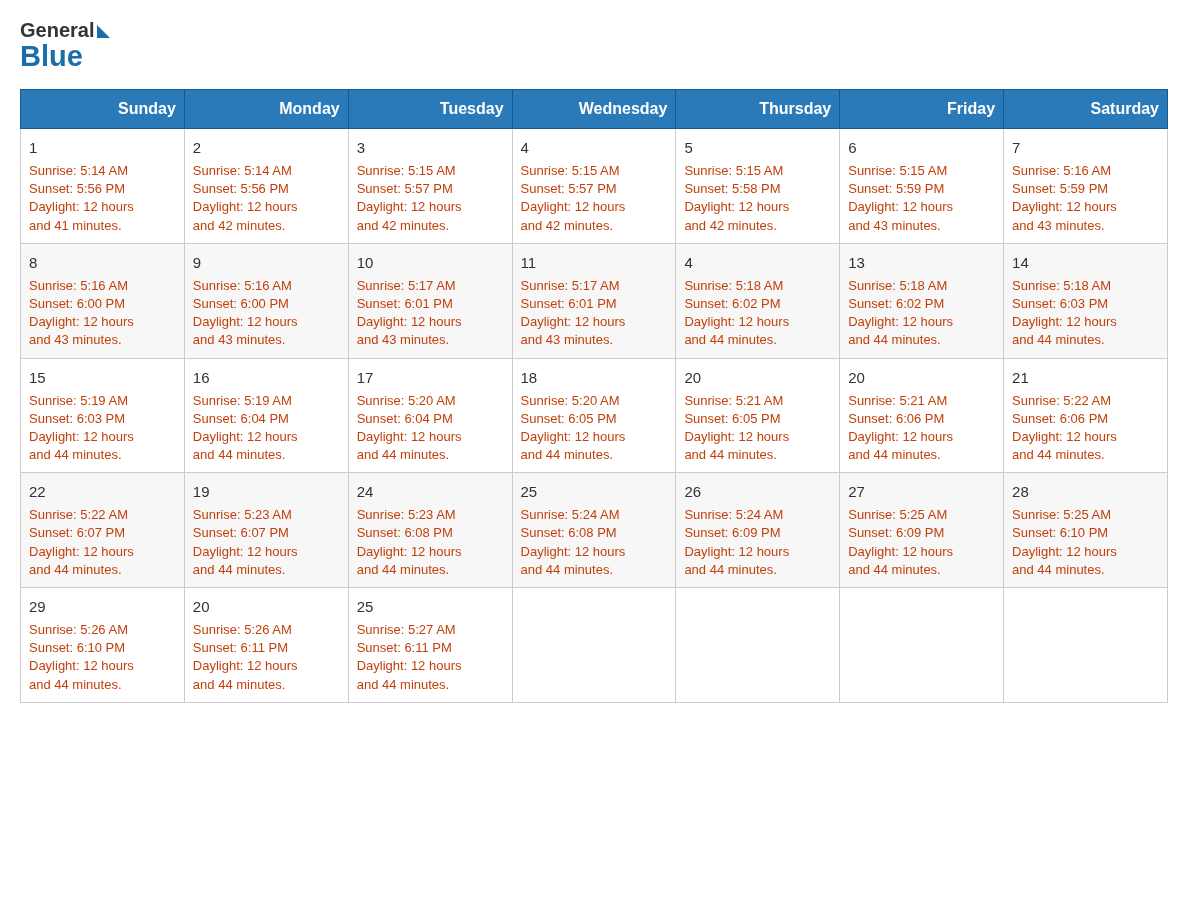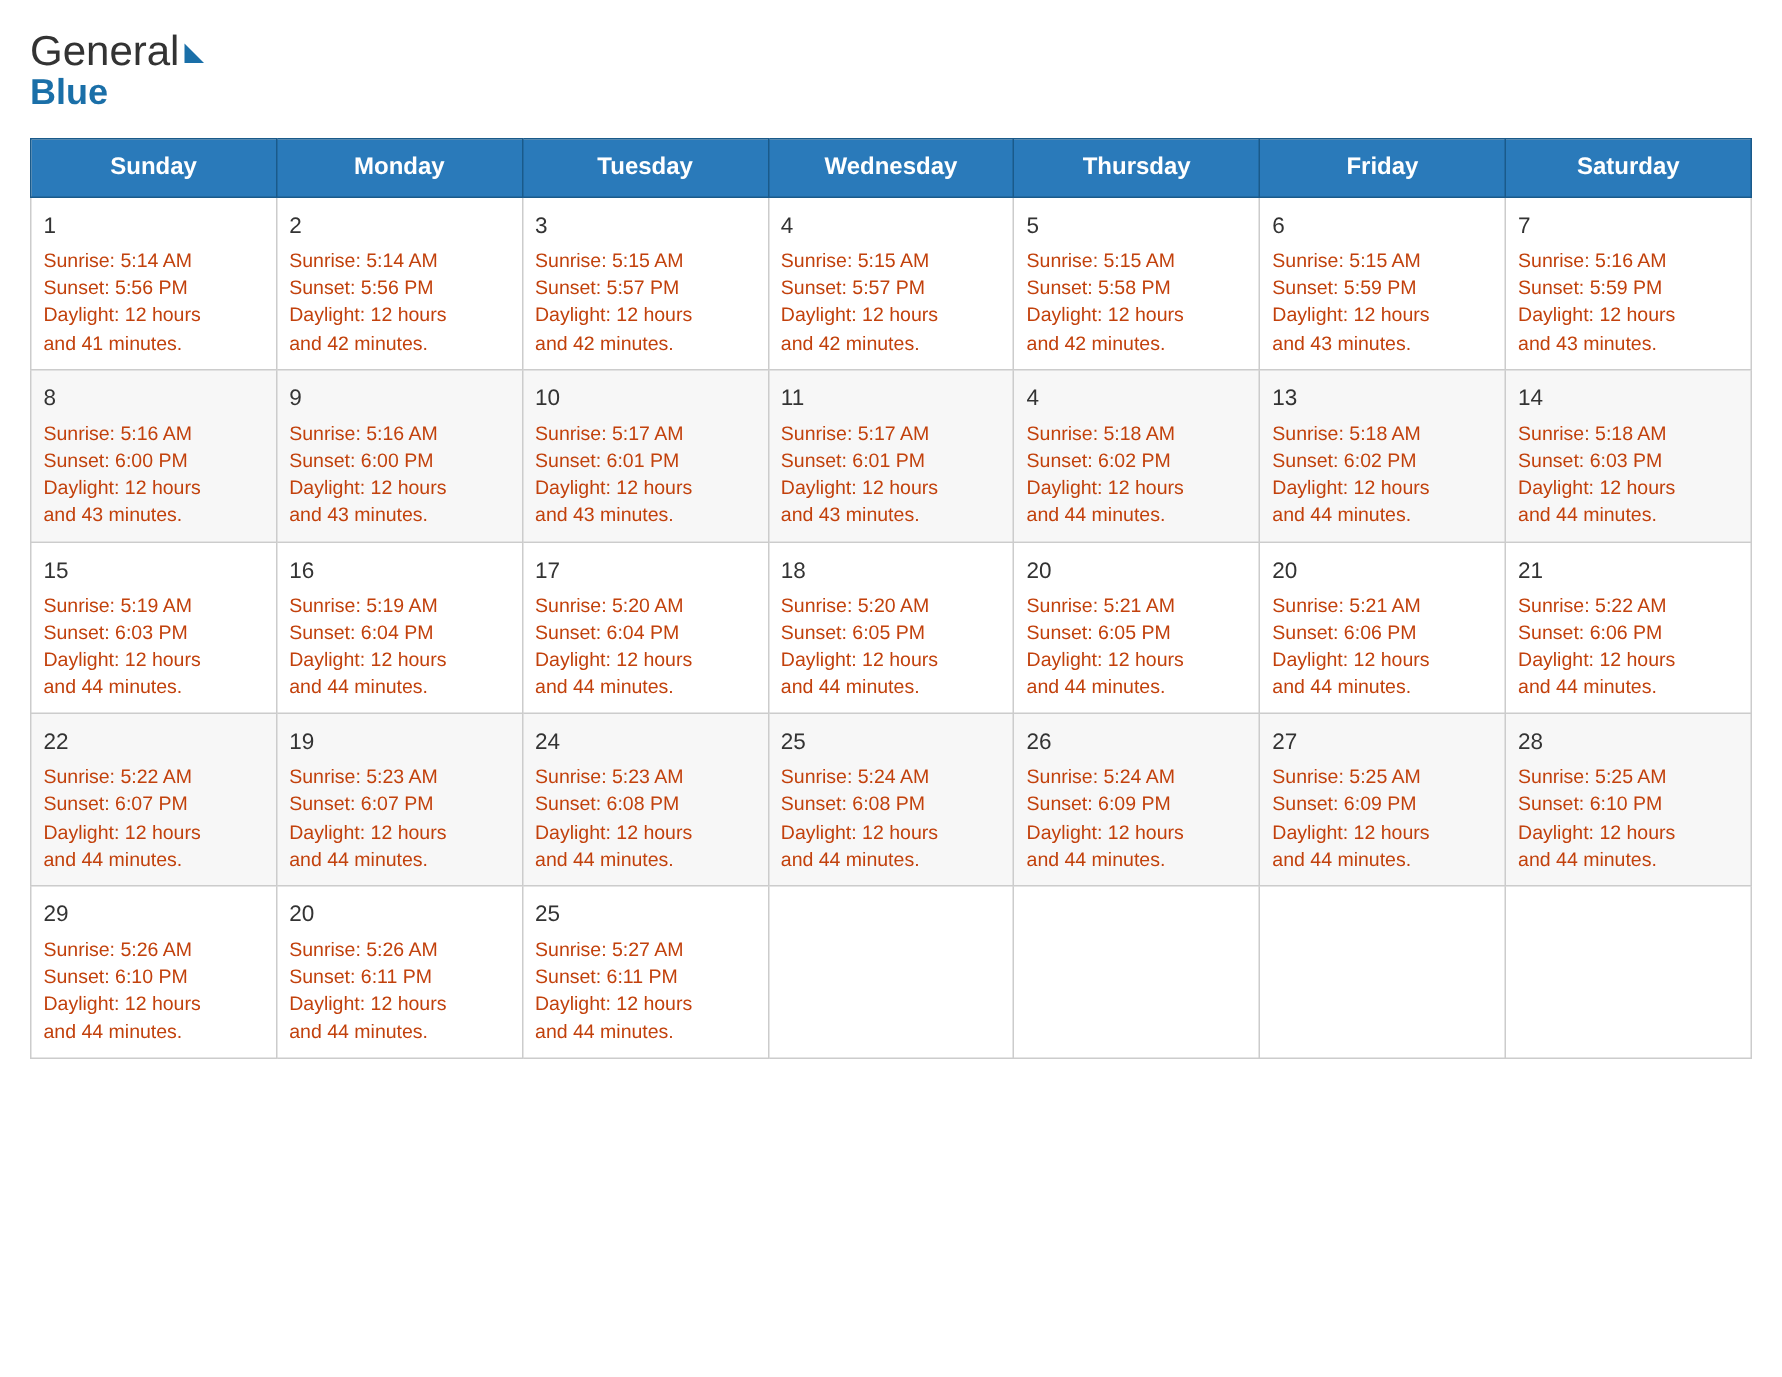--- a/index.html
+++ b/index.html
@@ -15,27 +15,27 @@
       justify-content: space-between;
       align-items: flex-start;
       margin-bottom: 16px;
     }
     .logo {
       display: flex;
       flex-direction: column;
       align-items: flex-start;
     }
     .logo-general {
-      font-size: 28px;
-      font-weight: normal;
+      font-size: 20px;
+      font-weight: bold;
       color: #333;
       line-height: 1;
     }
     .logo-blue {
-      font-size: 24px;
+      font-size: 29px;
       font-weight: bold;
       color: #1a6fa8;
       display: flex;
       align-items: center;
     }
     .title-block {
       text-align: right;
     }
     .month-title {
       font-size: 48px;
@@ -52,21 +52,21 @@
       width: 100%;
       border-collapse: collapse;
       table-layout: fixed;
     }
     thead tr th {
       background-color: #2a7aba;
       color: #fff;
       font-size: 16px;
       font-weight: bold;
       padding: 10px 8px;
-      text-align: center;
+      text-align: right;
       border: 1px solid #1a5a8a;
     }
     tbody tr td {
       vertical-align: top;
       padding: 8px;
       border: 1px solid #ccc;
       font-size: 13px;
       color: #333;
       line-height: 1.4;
       height: 110px;

